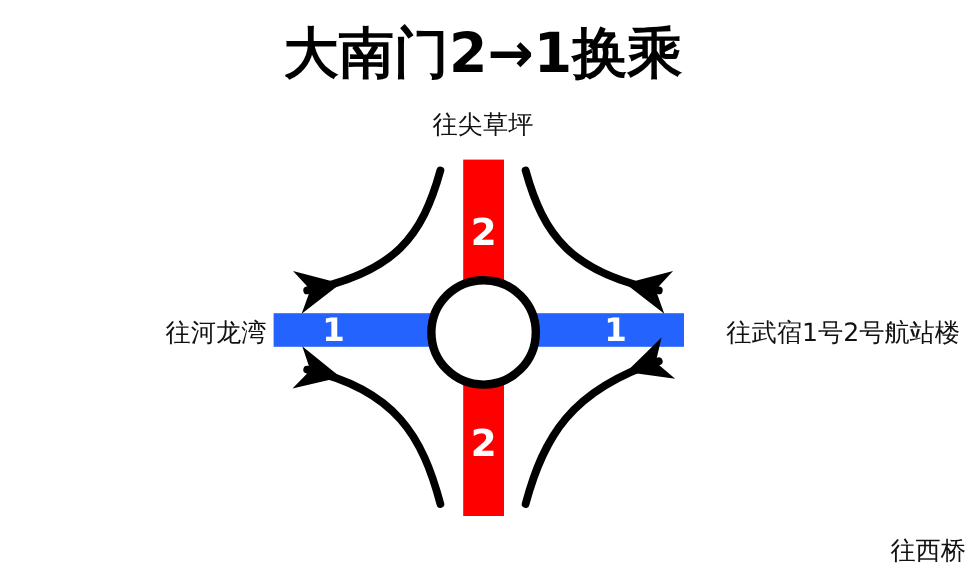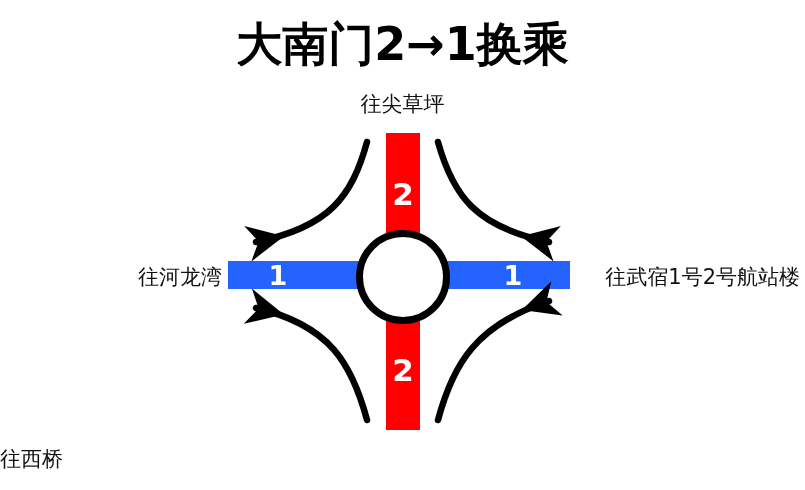--- a/index.html
+++ b/index.html
@@ -47,21 +47,21 @@
   .dir-top {
     left: 0;
     top: 90px;
     width: 805px;
     text-align: center;
   }
   .dir-bottom {
     left: 0;
     top: 445px;
     width: 805px;
-    text-align: left;
+    text-align: right;
   }
   .dir-left {
     left: 10px;
     top: 263px;
     width: 212px;
     text-align: right;
   }
   .dir-right {
     left: 578px;
     top: 263px;

